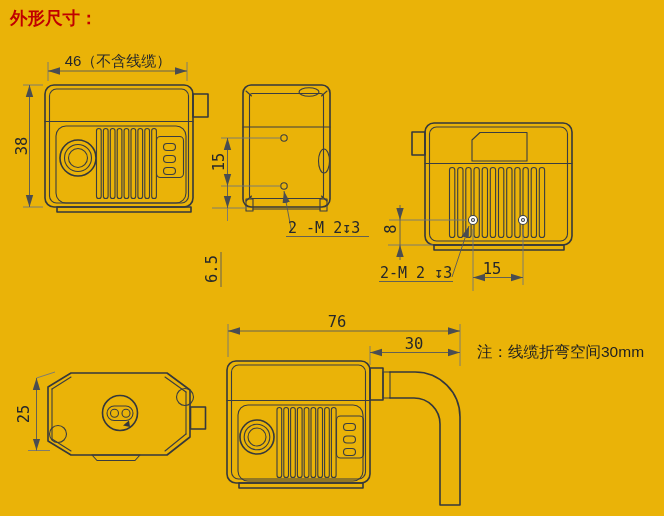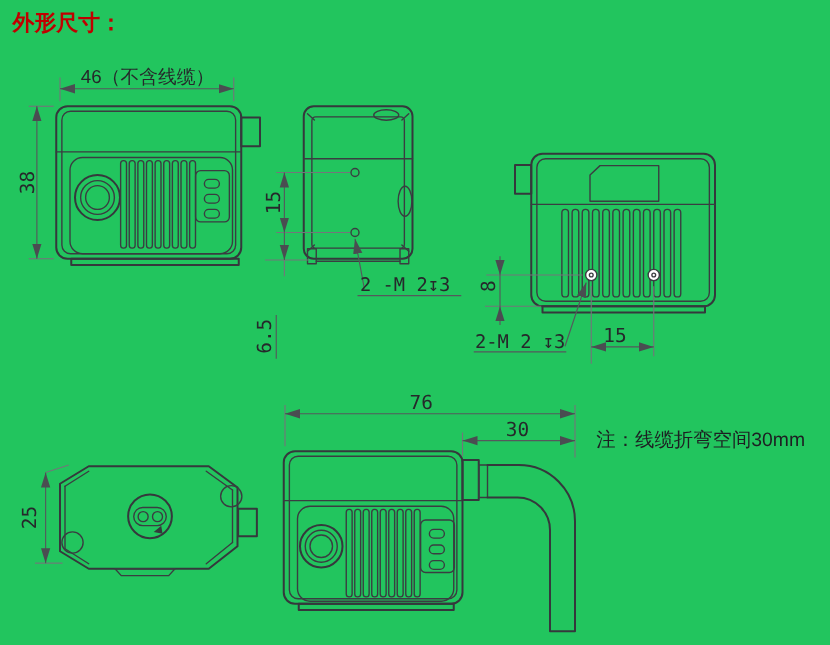--- a/index.html
+++ b/index.html
@@ -1,16 +1,16 @@
 <!DOCTYPE html>
 <html><head>
 <meta charset="utf-8">
 <style>
   html,body{margin:0;padding:0;background:#fff;}
-  .page{position:relative;width:664px;height:516px;background:#22c55e;overflow:hidden;
+  .page{position:relative;width:664px;height:516px;background:#eab308;overflow:hidden;
         font-family:"Liberation Sans",sans-serif;}
   svg{display:block}
   .obj{fill:none;stroke:#35383c;stroke-width:1.6;stroke-linejoin:round;stroke-linecap:round}
   .obj2{fill:none;stroke:#3a3d41;stroke-width:1.1;stroke-linejoin:round;stroke-linecap:round}
   .thin{fill:none;stroke:#73767a;stroke-width:0.9}
   .dim{fill:none;stroke:#55585c;stroke-width:0.9}
   .dimtxt{font-family:"DejaVu Sans Mono","Liberation Mono",monospace;font-size:15.5px;fill:#26282b}
   .calltxt{font-family:"DejaVu Sans Mono","Liberation Mono",monospace;font-size:15px;fill:#26282b}
   .cjk{font-family:"Liberation Sans",sans-serif;font-size:15px;fill:#26282b}
   .title-t{font-family:"Liberation Sans",sans-serif;font-size:17.5px;font-weight:bold}

